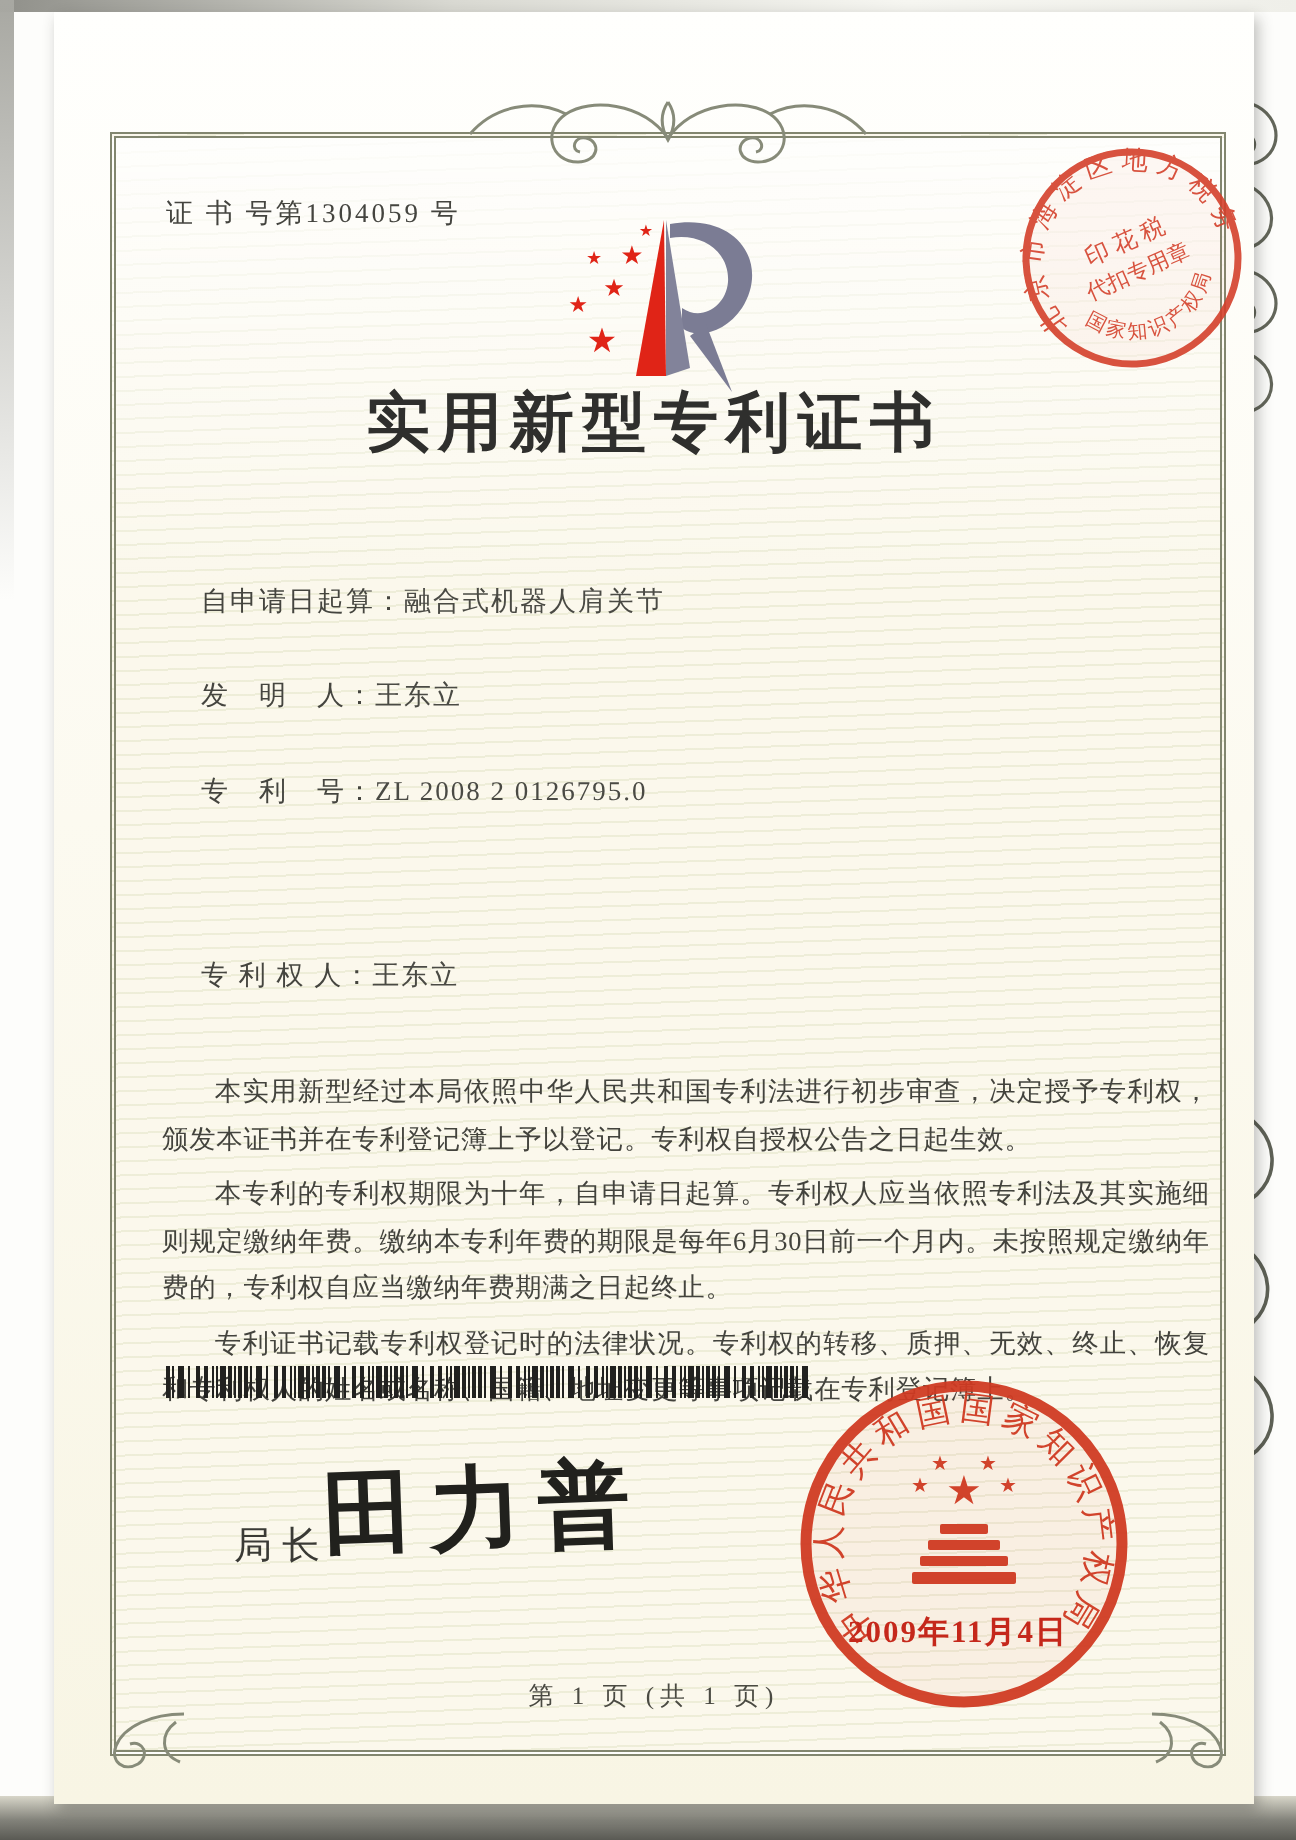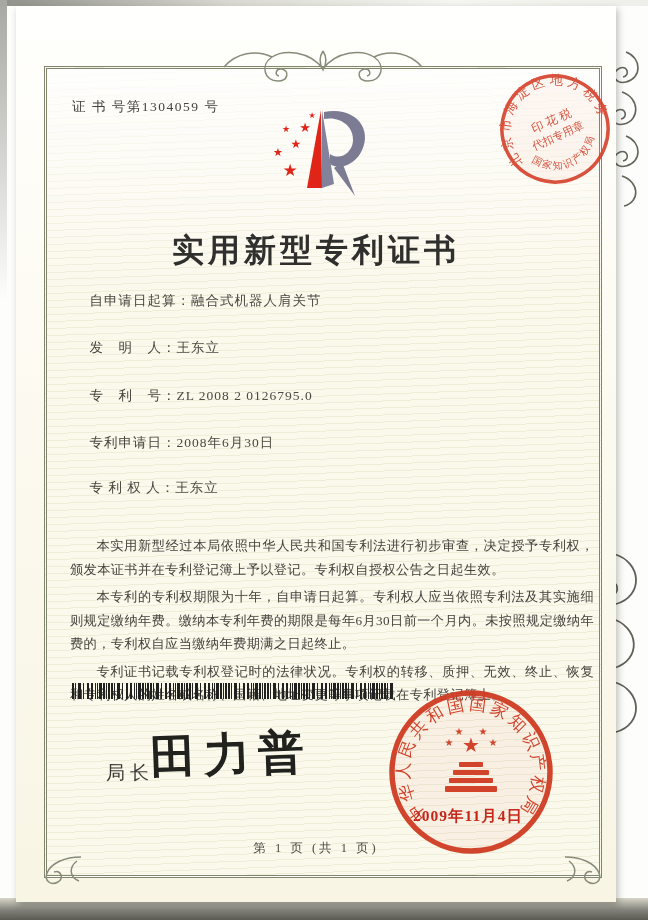--- a/index.html
+++ b/index.html
@@ -14,39 +14,39 @@
   .photo-top-strip{top:0;left:0;width:100%;height:6px;
     background:linear-gradient(90deg,#90908a,#d9d9d2 35%,#f6f6f1 70%,#efefe9);}
   .photo-left-strip{top:0;left:0;width:7px;height:300px;
     background:linear-gradient(180deg,#a8a8a2,rgba(250,250,246,0));}
   .photo-bottom-band{left:0;bottom:0;width:100%;height:22px;
     background:linear-gradient(180deg,#d8d6c9,#82827a 55%,#5a5a54);}
   .fold-line{top:34px;left:600px;width:1px;height:860px;background:#b9b7aa;}
   .folder-ornament{color:#6a6d5f;}
 
   
-  .paper{left:16px;top:6px;width:600px;height:896px;
+  .paper{left:27px;top:6px;width:600px;height:896px;
     background:linear-gradient(180deg,#fffffd 0%,#fcfaf0 45%,#f8f5e4 100%);
     box-shadow:2px 3px 7px rgba(40,40,35,.30);}
 
   
   .frame{left:28px;top:60px;width:552px;height:806px;
     border:3px double #82866f;
     background-color:#fbf8ec;
     background-image:
       linear-gradient(180deg,rgba(255,255,255,.85),rgba(255,255,255,0) 28%),
       repeating-linear-gradient(178deg,rgba(183,196,136,.20) 0 1px,rgba(0,0,0,0) 1px 7px);}
   .ornament-top{left:50%;top:-26px;transform:translateX(-50%);}
   .corner-bl{left:-4px;bottom:-12px;}
   .corner-br{right:-4px;bottom:-12px;transform:scaleX(-1);}
 
   
   .cert-no{left:56px;top:92px;font-size:13.5px;letter-spacing:1.5px;color:#44443f;}
   .title{left:0;top:184px;width:100%;text-align:center;font-size:32px;
-    font-weight:600;letter-spacing:4px;color:#2f2f2d;margin-top:39px;}
+    font-weight:600;letter-spacing:4px;color:#2f2f2d;}
   .field-row{left:56px;font-size:13.5px;color:#45453f;letter-spacing:1px;white-space:pre;}
   .field-label{color:#45453f;}
   .field-value{color:#4a4a44;}
   .body-text{left:54px;top:528px;width:524px;font-size:13.2px;line-height:1.78;
     color:#43433d;text-align:justify;}
   .body-text p{margin:0 0 4px 0;text-indent:2em;letter-spacing:.4px;}
 
   .barcode{left:56px;top:677px;width:324px;height:16px;display:flex;}
   .barcode span{display:block;height:100%;background:#21211f;}
 
@@ -139,23 +139,20 @@
 
   <div class="abs field-row" style="top:270px;">
     <span class="field-label">自申请日起算：</span><span class="field-value">融合式机器人肩关节</span>
   </div>
   <div class="abs field-row" style="top:317px;">
     <span class="field-label">发　明　人：</span><span class="field-value">王东立</span>
   </div>
   <div class="abs field-row" style="top:365px;">
     <span class="field-label">专　利　号：</span><span class="field-value">ZL 2008 2 0126795.0</span>
   </div>
-  <div class="abs field-row" style="top:412px;">
-    <span class="field-label">专利申请日：</span><span class="field-value">2008年6月30日</span>
-  </div>
   <div class="abs field-row" style="top:457px;">
     <span class="field-label">专 利 权 人：</span><span class="field-value">王东立</span>
   </div>
 
   <div class="abs body-text">
     <p>本实用新型经过本局依照中华人民共和国专利法进行初步审查，决定授予专利权，颁发本证书并在专利登记簿上予以登记。专利权自授权公告之日起生效。</p>
     <p>本专利的专利权期限为十年，自申请日起算。专利权人应当依照专利法及其实施细则规定缴纳年费。缴纳本专利年费的期限是每年6月30日前一个月内。未按照规定缴纳年费的，专利权自应当缴纳年费期满之日起终止。</p>
     <p>专利证书记载专利权登记时的法律状况。专利权的转移、质押、无效、终止、恢复和专利权人的姓名或名称、国籍、地址变更等事项记载在专利登记簿上。</p>
   </div>
 

